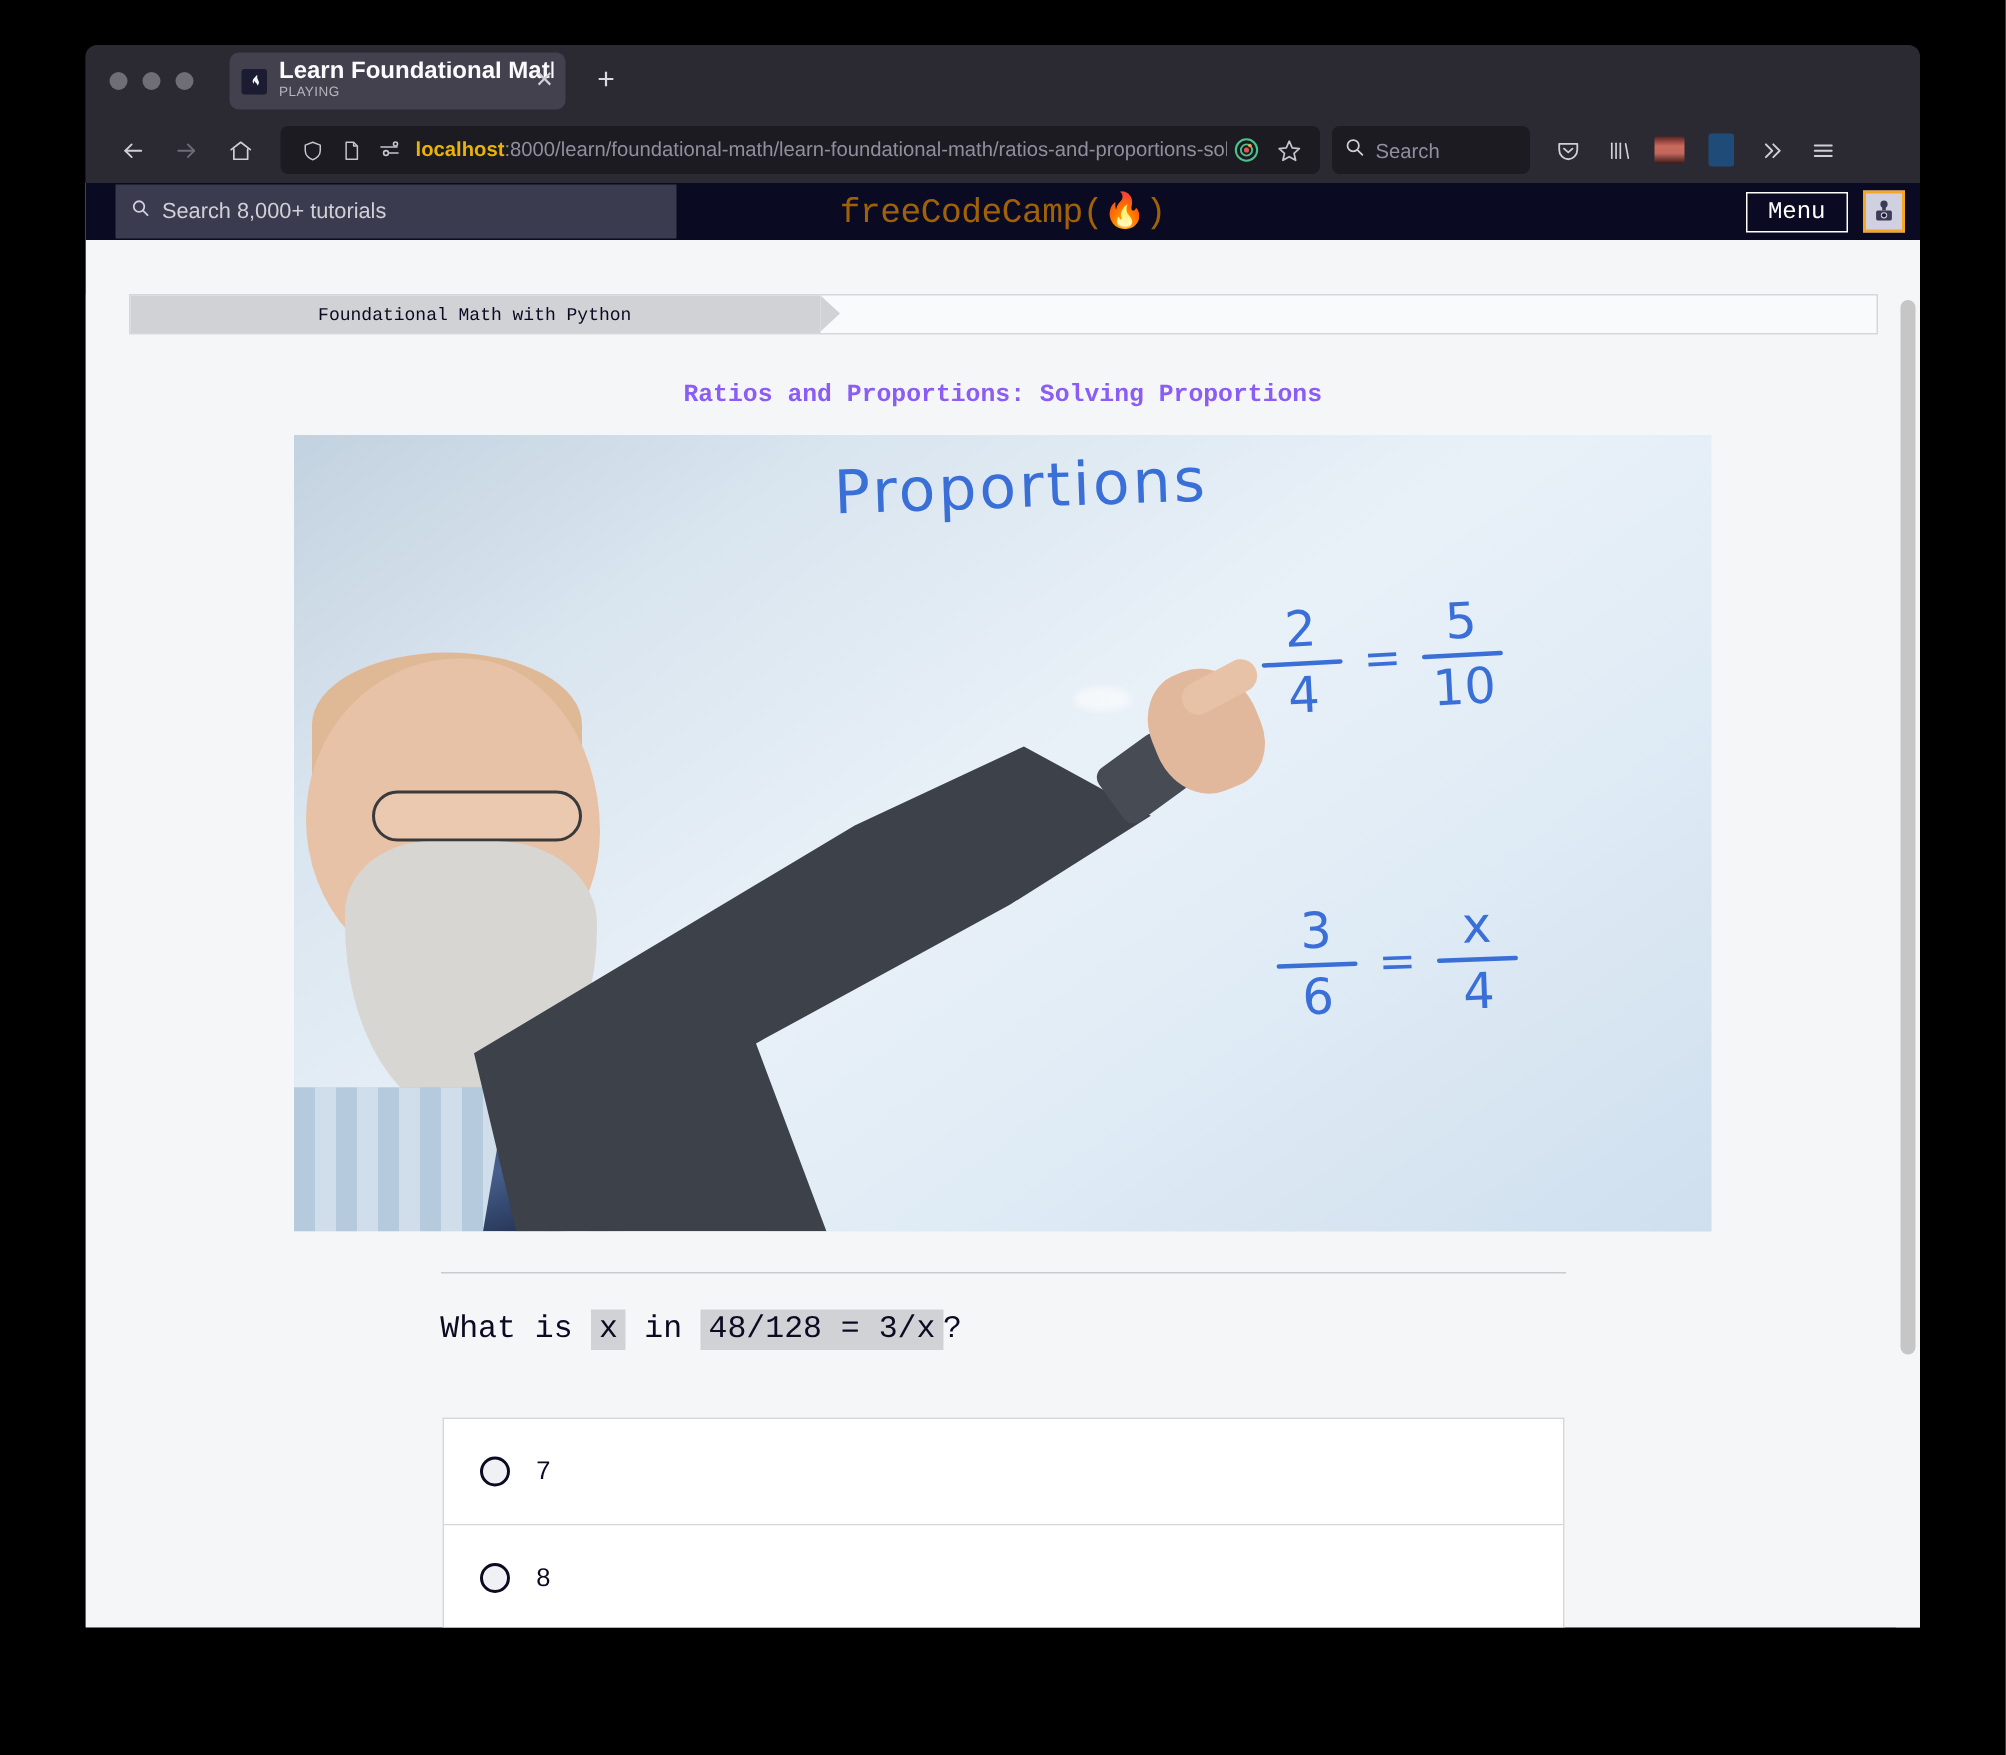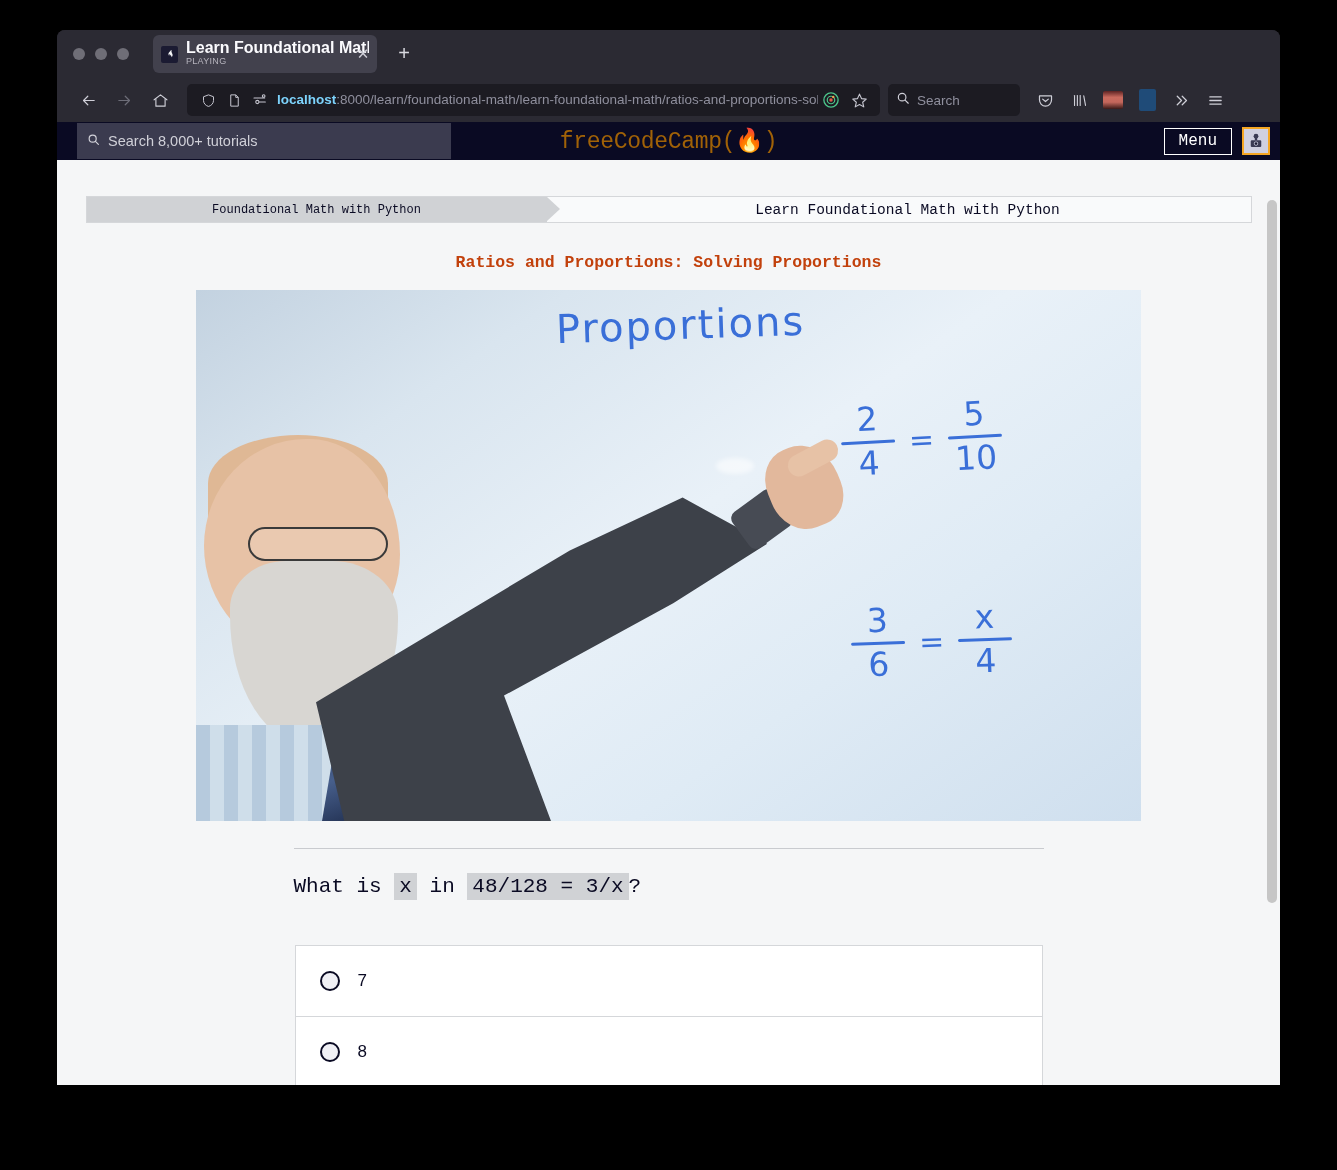--- a/index.html
+++ b/index.html
@@ -140,21 +140,21 @@
   }
   .url-text {
     flex: 1 1 auto;
     font-size: 13.5px;
     color: #8f8f9d;
     white-space: nowrap;
     overflow: hidden;
     margin-left: 4px;
     line-height: 32px;
   }
-  .url-text b { color: #7dd3fc; font-weight: bold; }
+  .url-text b { color: #eab308; font-weight: bold; }
   .urlbar-right {
     display: flex; align-items: center; gap: 2px; flex: 0 0 auto;
   }
 
   .search-box {
     width: 132px;
     height: 32px;
     background: #1c1b22;
     border-radius: 5px;
     display: flex;
@@ -295,21 +295,21 @@
     font-size: 14.5px;
     color: #0a0a23;
     padding-left: 18px;
   }
 
   .lesson-title {
     text-align: center;
     font-family: "Liberation Mono", monospace;
     font-size: 16.5px;
     font-weight: bold;
-    color: #c2410c;
+    color: #8b5cf6;
     margin-top: 30px;
   }
 
   
   .video-frame {
     width: 945px;
     height: 531px;
     margin: 18px auto 0;
     position: relative;
     overflow: hidden;
@@ -670,21 +670,20 @@
           </svg>
         </div>
       </div>
     </div>
 
     <div class="content">
       <div class="content-inner">
 
         <div class="breadcrumb">
           <div class="crumb-1">Foundational Math with Python</div>
-          <div class="crumb-2">Learn Foundational Math with Python</div>
         </div>
 
         <div class="lesson-title">Ratios and Proportions: Solving Proportions</div>
 
         <div class="video-frame">
           <div class="person">
             <div class="scalp"></div>
             <div class="head"></div>
             <div class="glasses"></div>
             <div class="beard"></div>

